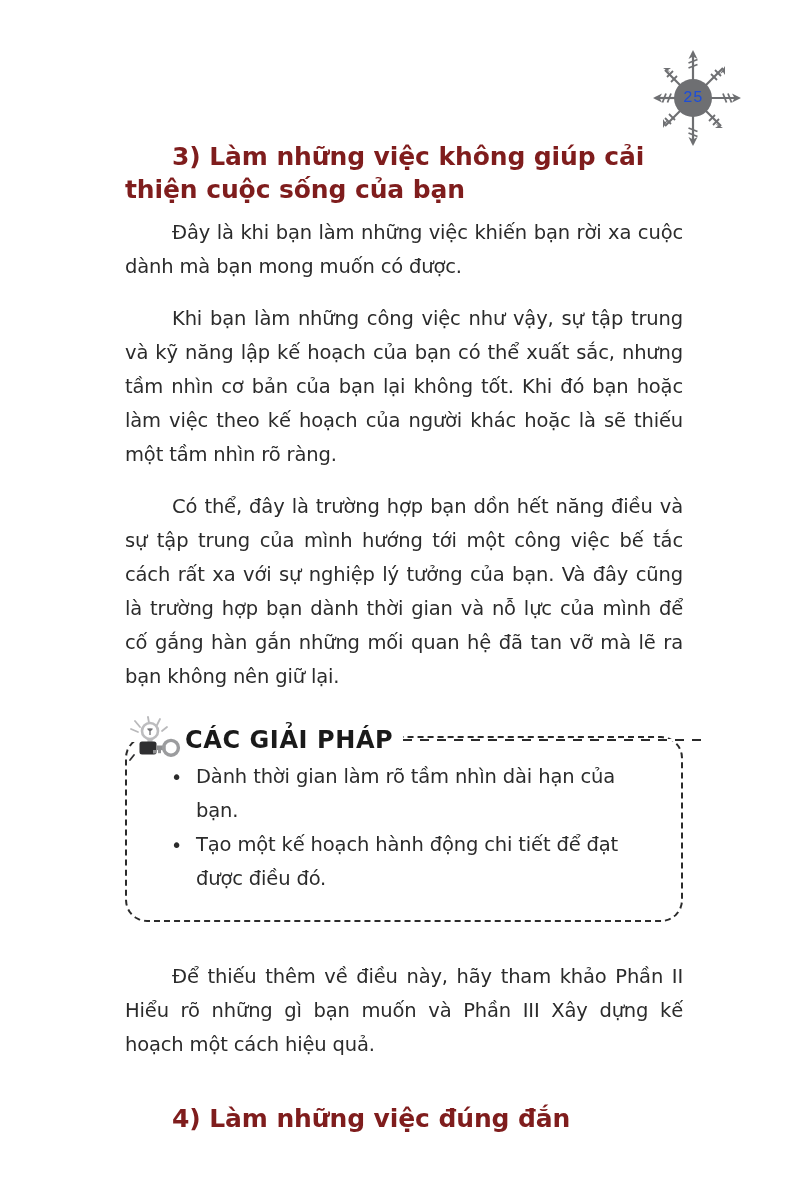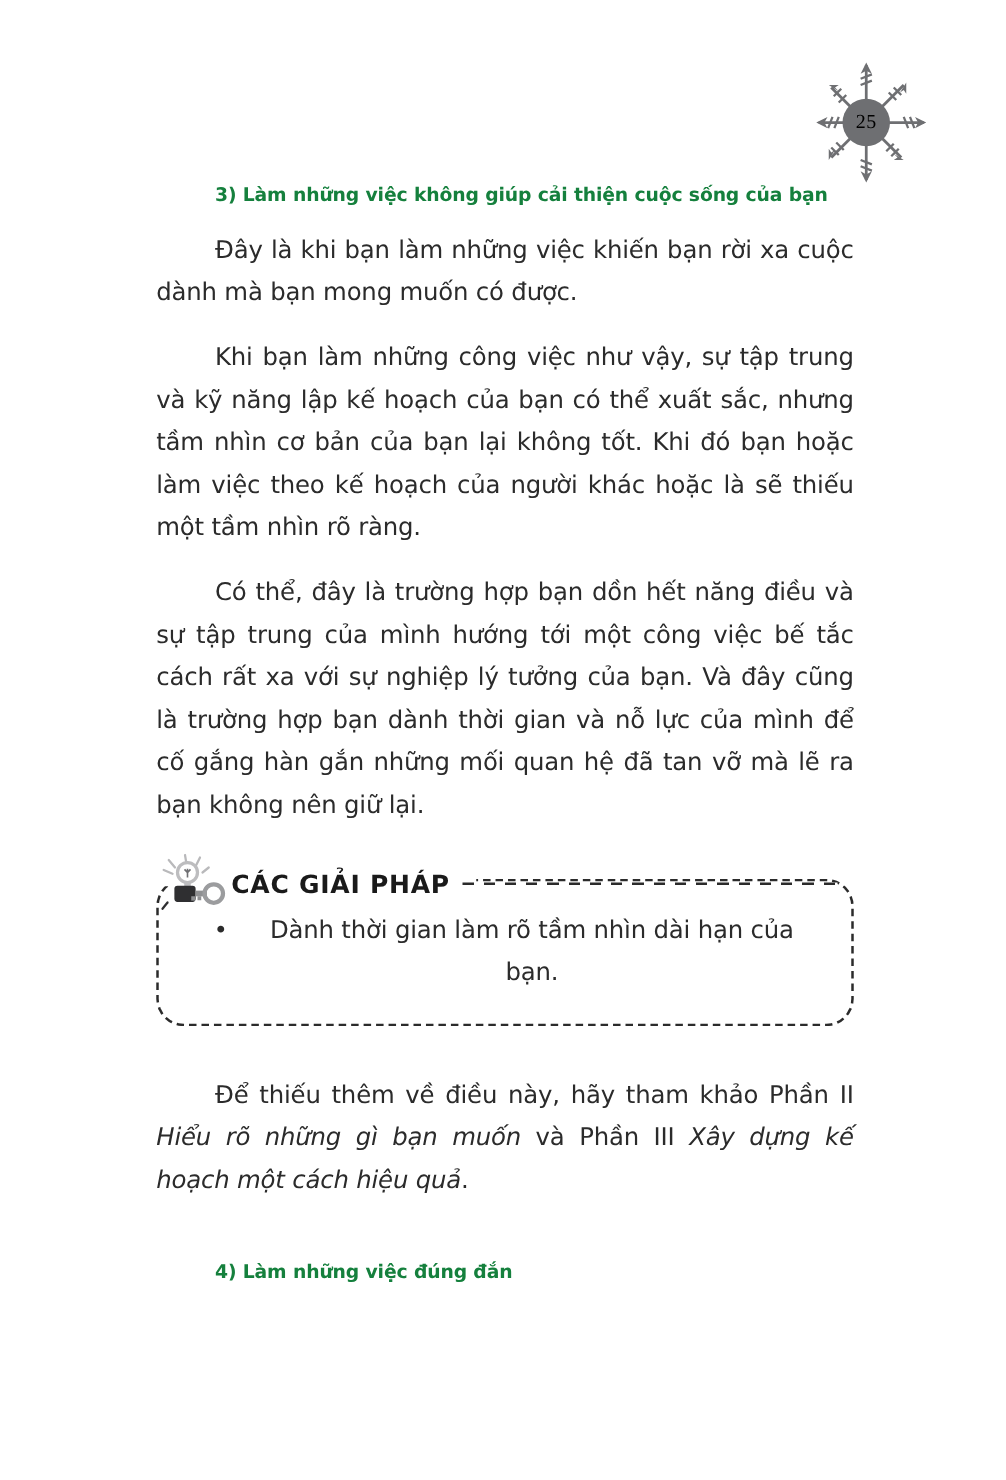--- a/index.html
+++ b/index.html
@@ -58,59 +58,59 @@
     flex: 0 0 104px;
   }
   .page-badge svg { display: block; width: 104px; height: 104px; }
   .page-number {
     position: absolute;
     left: 0; top: 0;
     width: 104px; height: 104px;
     display: flex;
     align-items: center;
     justify-content: center;
-    font-family: Liberation Serif, serif;
+    font-family: Liberation Mono, monospace;
     font-size: 16px;
-    color: #000000;
+    color: #1d4ed8;
     letter-spacing: 0.5px;
   }
 
   
   .content {
     position: absolute;
     left: 125px;
     top: 140px;
     width: 558px;
   }
 
   h2.section-heading {
     font-family: "DejaVu Sans", sans-serif;
     font-weight: bold;
-    font-size: 15px;
+    font-size: 25px;
     line-height: 33px;
     letter-spacing: -0.1px;
     margin: 0;
     text-indent: 47px;
-    color: #15803d;
+    color: #7f1d1d;
   }
   h2.section-heading.spaced-top { margin-top: 40px; }
 
   p.body-text {
     font-size: 19.5px;
     line-height: 34px;
     margin: 0;
     text-indent: 47px;
     text-align: justify;
     color: #2b2b2b;
     letter-spacing: -0.15px;
   }
   p.body-text.gap { margin-top: 18px; }
   p.body-text.tight-top { margin-top: 10px; }
   .bold { font-weight: normal; }
-  .ital { font-style: italic; }
+  .ital { }
 
   
   .callout {
     position: relative;
     margin-top: 42px;
     padding: 0;
   }
   .callout-frame {
     position: relative;
     margin-top: 32px;
@@ -139,21 +139,21 @@
   }
   .callout-icon {
     width: 56px;
     height: 48px;
     flex: 0 0 56px;
     position: relative;
   }
   .callout-icon svg { display: block; width: 56px; height: 48px; }
   .callout-title {
     font-weight: bold;
-    font-size: 20px;
+    font-size: 24px;
     letter-spacing: 0.6px;
     color: #1a1a1a;
     white-space: nowrap;
     padding-left: 2px;
     padding-right: 10px;
     background: #ffffff;
   }
   .callout-dashes {
     flex: 1 1 auto;
     height: 2px;
@@ -163,21 +163,20 @@
       #2b2b2b 0px, #2b2b2b 9px,
       rgba(255,255,255,0) 9px, rgba(255,255,255,0) 17px
     );
     background-color: #ffffff;
   }
 
   ul.solution-list {
     list-style: none;
     margin: 0;
     padding: 0;
-    text-align: center;
   }
   ul.solution-list li {
     position: relative;
     font-size: 19.5px;
     line-height: 34px;
     padding-left: 47px;
     color: #2b2b2b;
     letter-spacing: -0.15px;
   }
   ul.solution-list li::before {
@@ -289,20 +288,21 @@
               <line x1="3" y1="44" x2="7" y2="39"></line>
             </g>
           </svg>
         </div>
         <div class="callout-title">CÁC GIẢI PHÁP</div>
         <div class="callout-dashes"></div>
       </div>
 
       <ul class="solution-list">
         <li>Dành thời gian làm rõ tầm nhìn dài hạn của bạn.</li>
+        <li>Tạo một kế hoạch hành động chi tiết để đạt được điều đó.</li>
       </ul>
     </div>
   </div>
 
   <p class="body-text" style="margin-top:38px;"><span>Để thiếu thêm về điều này, hãy tham khảo </span><span class="bold">Phần II</span><span class="ital"> Hiểu rõ những gì bạn muốn</span><span> và </span><span class="bold">Phần III</span><span class="ital"> Xây dựng kế hoạch một cách hiệu quả</span><span>.</span></p>
 
   <h2 class="section-heading spaced-top">4) Làm những việc đúng đắn</h2>
 
 </div>
 

